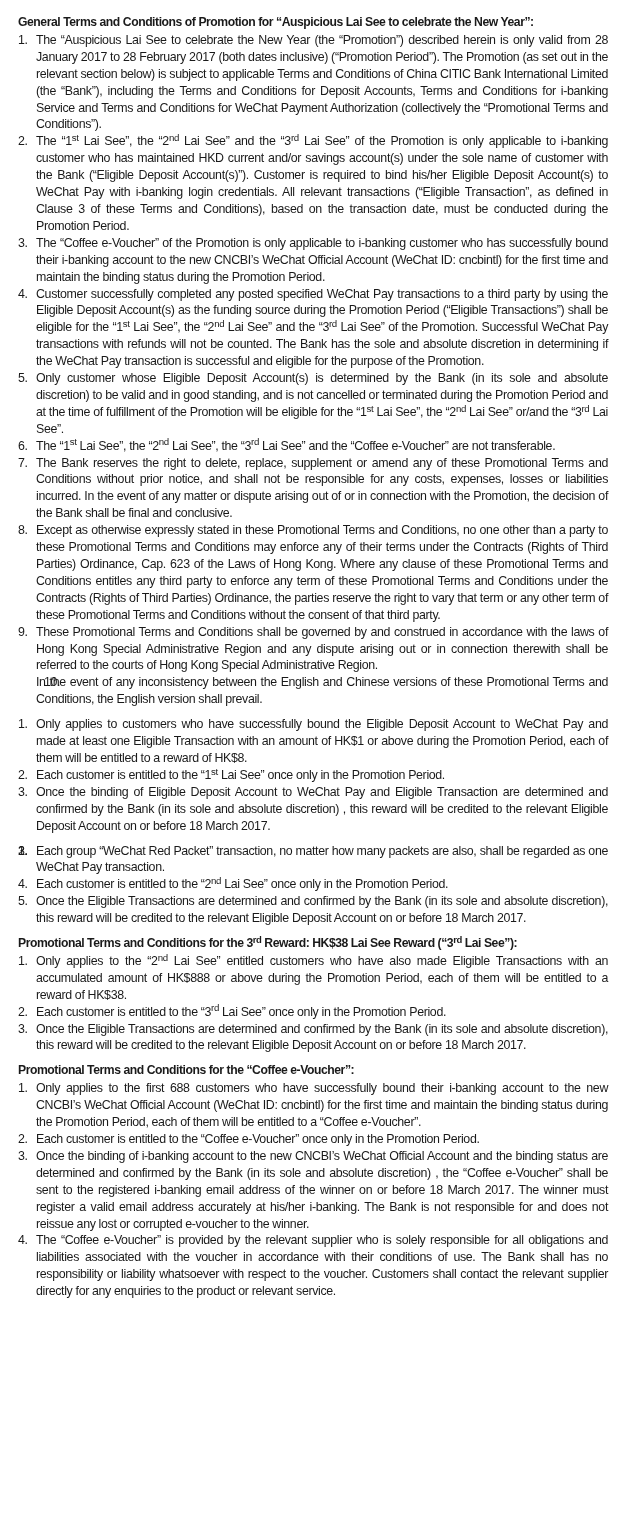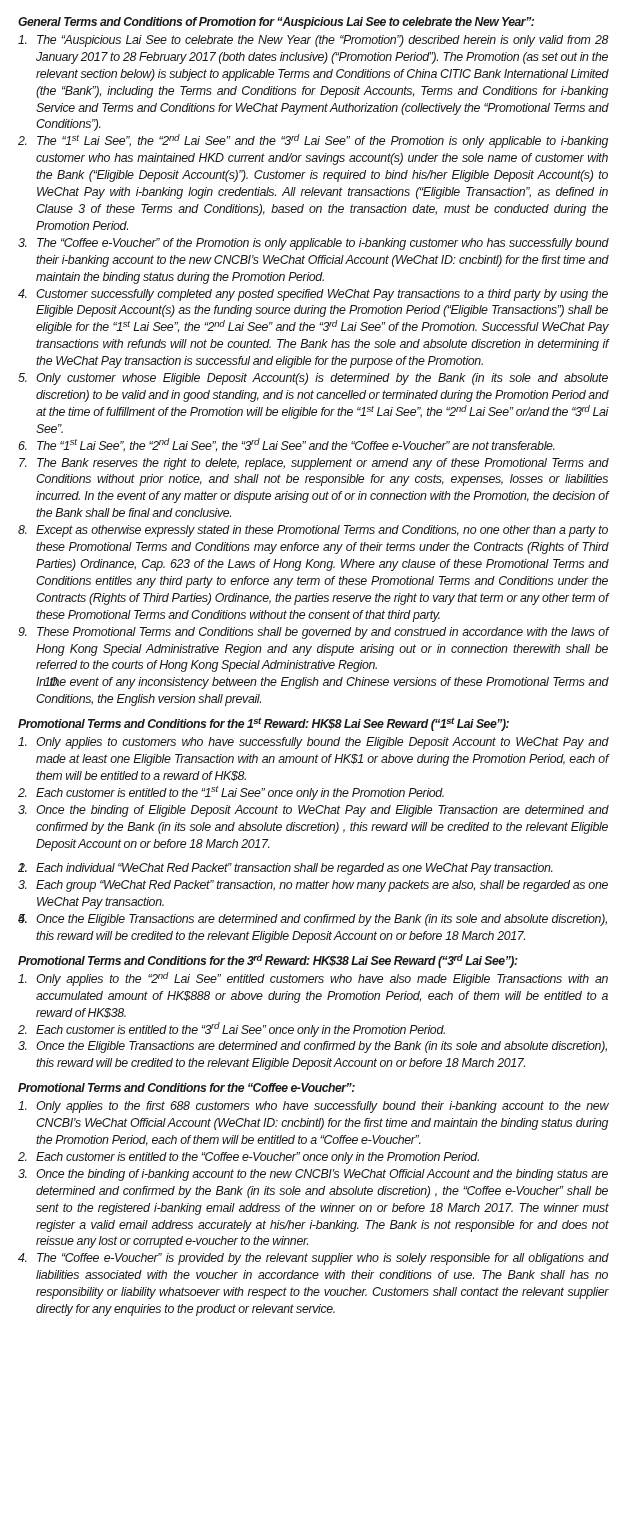--- a/index.html
+++ b/index.html
@@ -9,21 +9,21 @@
     overflow: hidden;
     color: #1a1a1a;
     font-family: "Liberation Sans", sans-serif;
   }
   .doc {
     padding: 14px 10px 0 18px;
     font-size: 12.4px;
     line-height: 16.9px;
     letter-spacing: -0.35px;
   }
-  .section { margin-bottom: 8px; font-style: italic; }
+  .section { margin-bottom: 8px; }
   .heading {
     font-weight: bold;
     font-size: 12.2px;
     letter-spacing: -0.45px;
     margin-bottom: 1px;
     white-space: nowrap;
   }
   ol { margin: 0; padding: 0; list-style: none; }
   li {
     position: relative;
@@ -53,34 +53,33 @@
       <li><span class="num">5.</span><span>Only customer whose Eligible Deposit Account(s) is determined by the Bank (in its sole and absolute discretion) to be valid and in good standing, and is not cancelled or terminated during the Promotion Period and at the time of fulfillment of the Promotion will be eligible for the “1<sup>st</sup> Lai See”, the “2<sup>nd</sup> Lai See” or/and the “3<sup>rd</sup> Lai See”.</span></li>
       <li><span class="num">6.</span><span>The “1<sup>st</sup> Lai See”, the “2<sup>nd</sup> Lai See”, the “3<sup>rd</sup> Lai See” and the “Coffee e-Voucher” are not transferable.</span></li>
       <li><span class="num">7.</span><span>The Bank reserves the right to delete, replace, supplement or amend any of these Promotional Terms and Conditions without prior notice, and shall not be responsible for any costs, expenses, losses or liabilities incurred. In the event of any matter or dispute arising out of or in connection with the Promotion, the decision of the Bank shall be final and conclusive.</span></li>
       <li><span class="num">8.</span><span>Except as otherwise expressly stated in these Promotional Terms and Conditions, no one other than a party to these Promotional Terms and Conditions may enforce any of their terms under the Contracts (Rights of Third Parties) Ordinance, Cap. 623 of the Laws of Hong Kong. Where any clause of these Promotional Terms and Conditions entitles any third party to enforce any term of these Promotional Terms and Conditions under the Contracts (Rights of Third Parties) Ordinance, the parties reserve the right to vary that term or any other term of these Promotional Terms and Conditions without the consent of that third party.</span></li>
       <li><span class="num">9.</span><span>These Promotional Terms and Conditions shall be governed by and construed in accordance with the laws of Hong Kong Special Administrative Region and any dispute arising out or in connection therewith shall be referred to the courts of Hong Kong Special Administrative Region.</span></li>
       <li><span class="num two">10.</span><span>In the event of any inconsistency between the English and Chinese versions of these Promotional Terms and Conditions, the English version shall prevail.</span></li>
     </ol>
   </div>
 
   <div class="section">
-    <div class="heading">Promotional Terms and Conditions for the 1<sup>st</sup> Reward: HK$8 Lai See Reward (“1<sup>st</sup> Lai See”):</div>
     <ol>
       <li><span class="num">1.</span><span>Only applies to customers who have successfully bound the Eligible Deposit Account to WeChat Pay and made at least one Eligible Transaction with an amount of HK$1 or above during the Promotion Period, each of them will be entitled to a reward of HK$8.</span></li>
       <li><span class="num">2.</span><span>Each customer is entitled to the “1<sup>st</sup> Lai See” once only in the Promotion Period.</span></li>
       <li><span class="num">3.</span><span>Once the binding of Eligible Deposit Account to WeChat Pay and Eligible Transaction are determined and confirmed by the Bank (in its sole and absolute discretion) , this reward will be credited to the relevant Eligible Deposit Account on or before 18 March 2017.</span></li>
     </ol>
   </div>
 
   <div class="section">
     <ol>
       <li><span class="num">1.</span></li>
-      <li><span class="num">2.</span><span>Each individual “WeChat Red Packet” transaction shall be regarded as one WeChat Pay transaction.</span></li>
+      <li><span class="num">2.</span></li>
       <li><span class="num">3.</span><span>Each group “WeChat Red Packet” transaction, no matter how many packets are also, shall be regarded as one WeChat Pay transaction.</span></li>
-      <li><span class="num">4.</span></li>
+      <li><span class="num">4.</span><span>Each customer is entitled to the “2<sup>nd</sup> Lai See” once only in the Promotion Period.</span></li>
       <li><span class="num">5.</span><span>Once the Eligible Transactions are determined and confirmed by the Bank (in its sole and absolute discretion), this reward will be credited to the relevant Eligible Deposit Account on or before 18 March 2017.</span></li>
     </ol>
   </div>
 
   <div class="section">
     <div class="heading">Promotional Terms and Conditions for the 3<sup>rd</sup> Reward: HK$38 Lai See Reward (“3<sup>rd</sup> Lai See”):</div>
     <ol>
       <li><span class="num">1.</span><span>Only applies to the “2<sup>nd</sup> Lai See” entitled customers who have also made Eligible Transactions with an accumulated amount of HK$888 or above during the Promotion Period,  each of them will be entitled to a reward of HK$38.</span></li>
       <li><span class="num">2.</span><span>Each customer is entitled to the “3<sup>rd</sup> Lai See” once only in the Promotion Period.</span></li>
       <li><span class="num">3.</span><span>Once the Eligible Transactions are determined and confirmed by the Bank (in its sole and absolute discretion), this reward will be credited to the relevant Eligible Deposit Account on or before 18 March 2017.</span></li>

